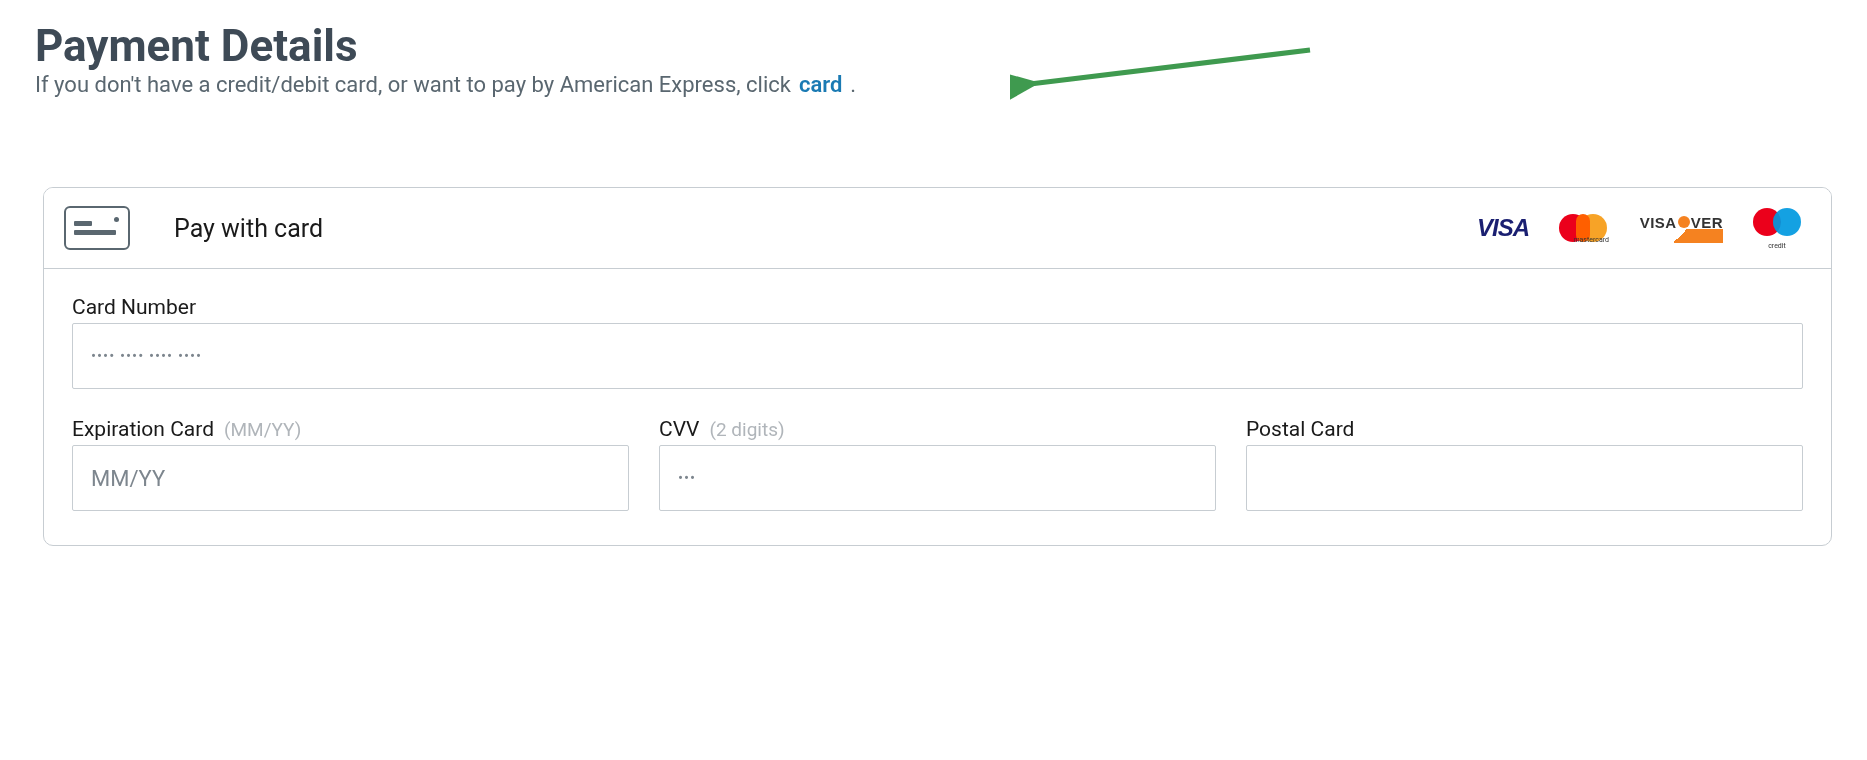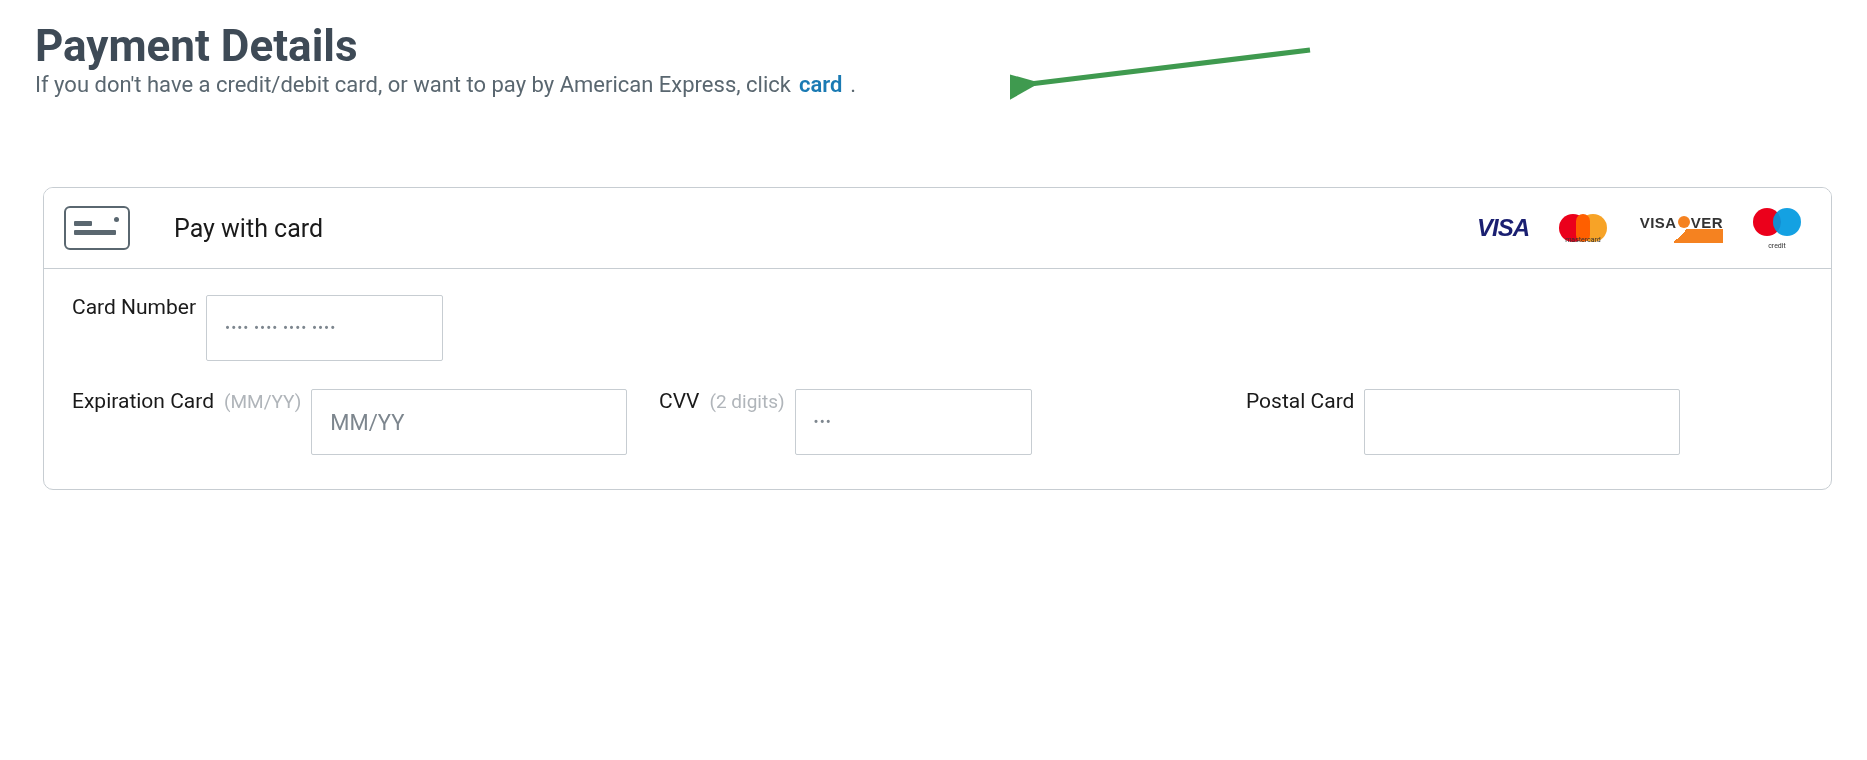--- a/index.html
+++ b/index.html
@@ -111,21 +111,21 @@
       font-weight: 800;
       font-style: italic;
       color: #1a1f71;
       font-size: 24px;
       letter-spacing: -1px;
     }
     .logo-mc {
       width: 52px;
       height: 28px;
       position: relative;
-      text-align: center;
+      text-align: right;
     }
     .logo-mc .circle-l {
       position: absolute;
       width: 28px;
       height: 28px;
       background: #eb001b;
       border-radius: 50%;
       left: 2px;
       top: 0;
     }
@@ -222,22 +222,22 @@
     .card-body {
       padding: 26px 28px 34px 28px;
     }
     .field-row {
       display: flex;
       gap: 30px;
     }
     .field {
       flex: 1;
       display: flex;
-      flex-direction: row;
-      gap: 10px;
+      flex-direction: column;
+      gap: 4px;
     }
     .field.full {
       flex: none;
       width: 100%;
       margin-bottom: 28px;
     }
     .field-label {
       font-size: 21px;
       color: #1a1a1a;
       display: flex;

